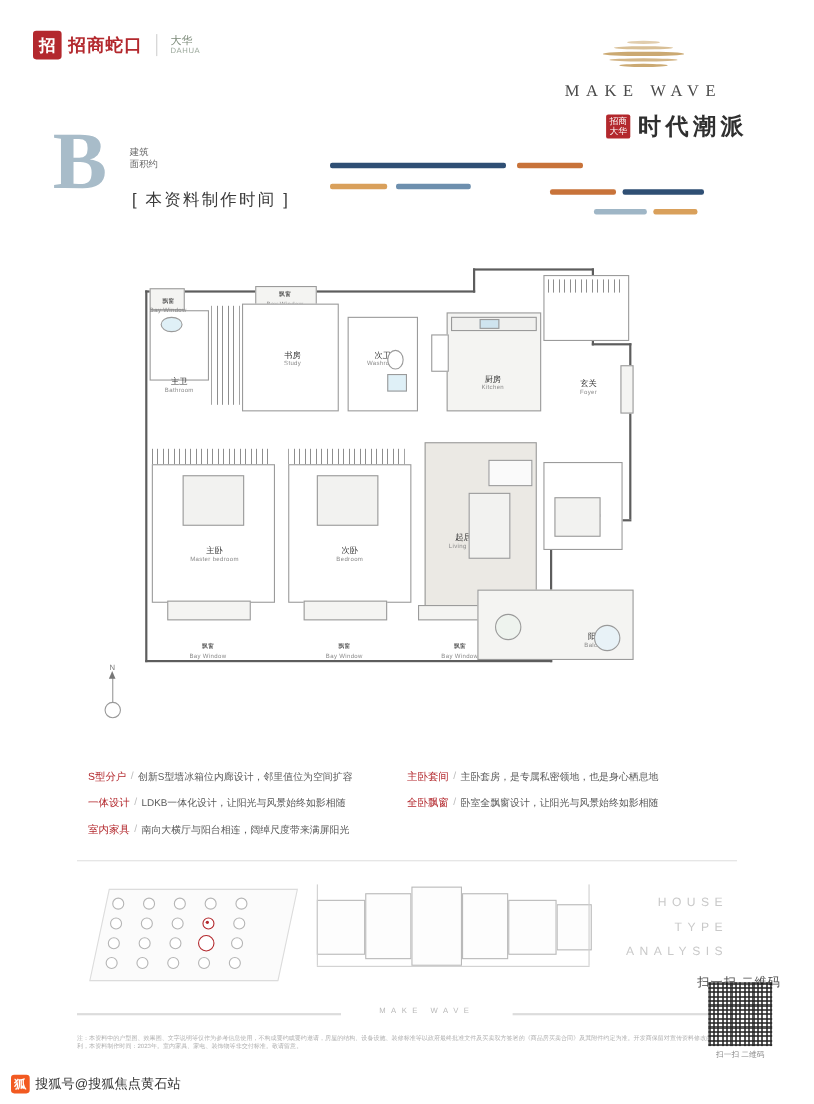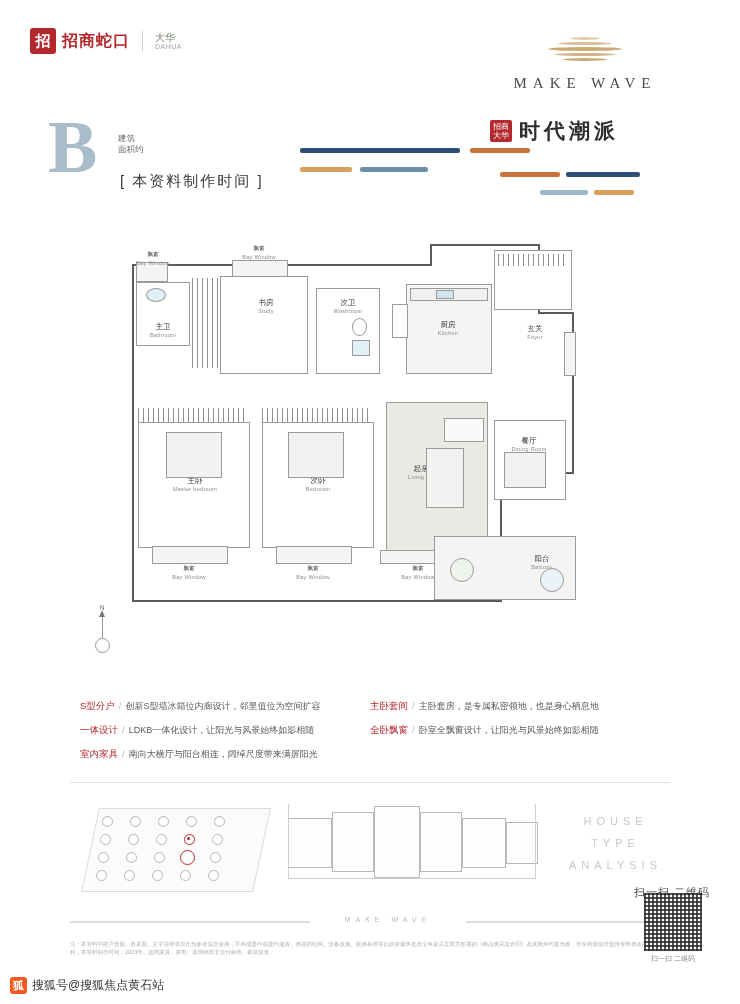--- a/index.html
+++ b/index.html
@@ -28,21 +28,21 @@
 
   .brand{position:absolute;right:60px;top:30px;width:190px;text-align:center;}
   .brand-emblem{height:38px;display:flex;flex-direction:column;align-items:center;justify-content:center;gap:2px;}
   .brand-emblem i{display:block;background:#c8a46a;border-radius:50%;}
   .e1{width:44px;height:3px;opacity:.95;}
   .e2{width:62px;height:3px;opacity:.8;}
   .e3{width:74px;height:4px;opacity:.95;}
   .e4{width:54px;height:3px;opacity:.7;}
   .e5{width:30px;height:3px;opacity:.55;}
   .brand-en{margin-top:7px;font-size:15px;letter-spacing:6px;color:#4a4a4a;font-family:"Liberation Serif",serif;}
-  .brand-cn-row{margin-top:25px;display:flex;align-items:center;justify-content:flex-start;gap:7px;}
+  .brand-cn-row{margin-top:9px;display:flex;align-items:center;justify-content:flex-end;gap:7px;}
   .brand-badge{width:20px;height:20px;background:#b3282d;color:#fff;font-size:8px;line-height:9px;
     display:flex;flex-direction:column;align-items:center;justify-content:center;border-radius:2px;padding:1px;}
   .brand-cn{font-size:21px;letter-spacing:4px;color:#2f2f2f;font-family:"Liberation Serif",serif;font-weight:bold;}
 
   
   .title-b{position:absolute;left:48px;top:112px;font-size:74px;line-height:70px;color:#a8bcc9;
     font-family:"Liberation Serif",serif;font-weight:bold;}
   .title-meta{position:absolute;left:118px;top:133px;font-size:8.5px;color:#666;line-height:11px;}
   .title-area{position:absolute;left:152px;top:126px;font-size:42px;color:#3a3a3a;font-weight:bold;
     font-family:"Liberation Serif",serif;letter-spacing:-1px;}
@@ -52,21 +52,21 @@
   
   .bar{position:absolute;height:5px;border-radius:2px;}
 
   
   .plan{position:absolute;left:70px;top:236px;width:600px;height:440px;}
   .wall{position:absolute;background:#5d5d5d;}
   .room{position:absolute;border:1px solid #9b9b9b;background:#fff;}
   .room.fill{background:#f4f4f2;}
   .room.shade{background:#ebe9e4;}
   .rlabel{position:absolute;text-align:center;font-size:7px;color:#444;line-height:9px;}
-  .rlabel b{display:block;font-size:7.5px;font-weight:normal;color:#333;}
+  .rlabel b{display:block;font-size:7.5px;font-weight:normal;color:#333;margin-top:20px;}
   .rlabel em{display:block;font-style:normal;font-size:5.5px;color:#8a8a8a;letter-spacing:.3px;}
   .hatch{position:absolute;background:
      repeating-linear-gradient(90deg,#8e8e8e 0 1px,transparent 1px 5px);}
   .furn{position:absolute;border:1px solid #9a9a9a;background:#fff;}
   .furn.round{border-radius:50%;}
   .furn.soft{background:#f2f2f0;}
   .compass{position:absolute;left:18px;top:368px;width:28px;text-align:center;font-size:7px;color:#777;}
   .compass .needle{width:1px;height:30px;background:#999;margin:3px auto 0;position:relative;}
   .compass .needle:before{content:"";position:absolute;top:-4px;left:-3px;border-left:3.5px solid transparent;
     border-right:3.5px solid transparent;border-bottom:7px solid #777;}
@@ -89,21 +89,21 @@
   .dot{position:absolute;width:9px;height:9px;border:1px solid #b5b5b5;border-radius:50%;background:#fff;}
   .dot.red{border-color:#b3282d;background:#fff;}
   .dot.red:after{content:"";position:absolute;left:2px;top:2px;width:3px;height:3px;border-radius:50%;background:#b3282d;}
   .dot.ring{width:13px;height:13px;border:1.5px solid #b3282d;}
 
   .bldg{position:absolute;left:218px;top:8px;width:250px;height:90px;}
   .bunit{position:absolute;border:1px solid #b9b9b9;background:#fdfdfd;}
   .bline{position:absolute;background:#cfcfcf;}
 
   .analysis{position:absolute;right:8px;top:14px;text-align:right;}
-  .analysis div{font-size:11px;letter-spacing:5px;color:#c9c9c9;line-height:22px;text-align:center;}
+  .analysis div{font-size:11px;letter-spacing:5px;color:#c9c9c9;line-height:22px;}
 
   
   .foot-band{position:absolute;left:70px;top:914px;width:600px;height:16px;}
   .foot-band .fbar{position:absolute;top:7px;height:2px;background:#dcdcdc;}
   .foot-wave{position:absolute;left:248px;top:2px;width:140px;text-align:center;font-size:7px;
     letter-spacing:5px;color:#b9b9b9;}
   .disclaimer{position:absolute;left:70px;top:940px;width:590px;font-size:5.5px;color:#b0b0b0;line-height:8px;}
 
   .qr{position:absolute;right:30px;bottom:40px;width:74px;text-align:center;}
   .qr-box{width:58px;height:58px;margin:0 auto;background:

